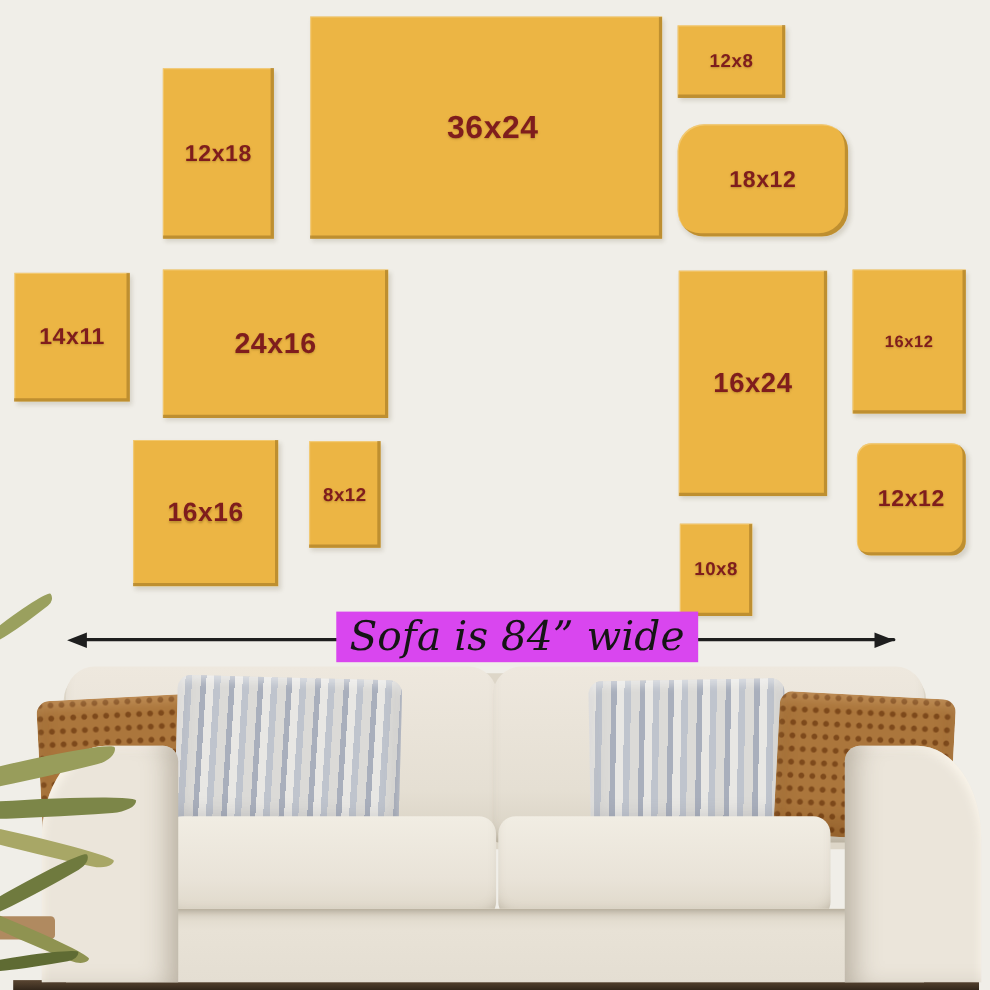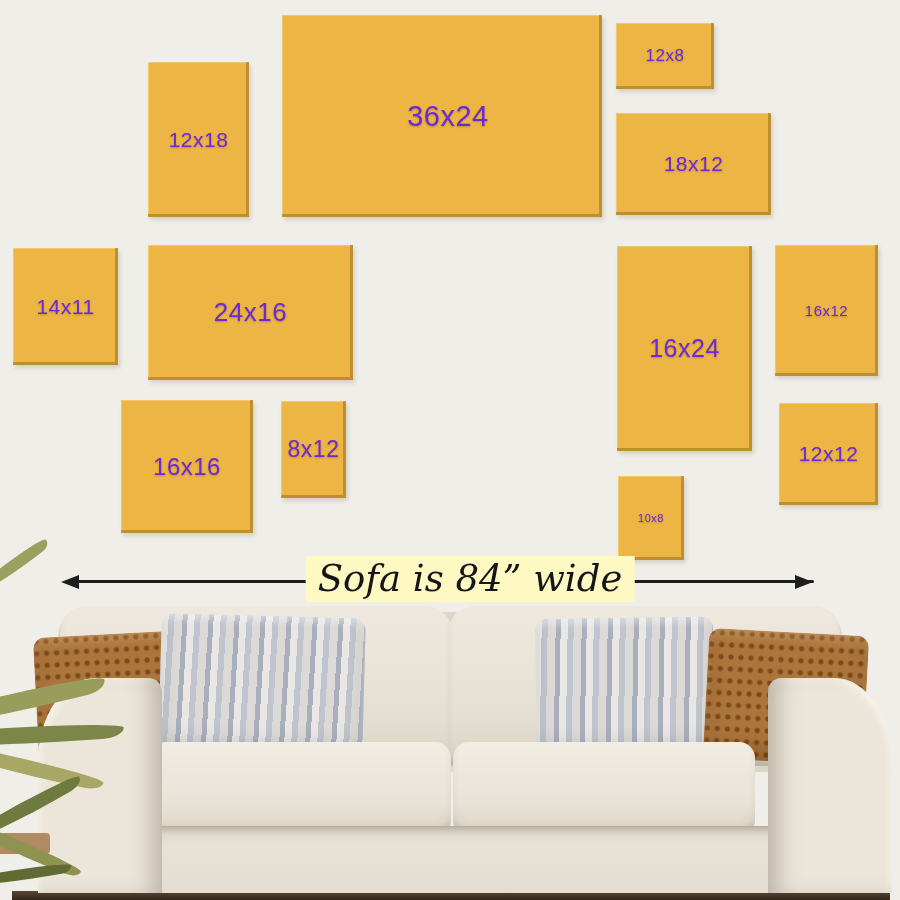--- a/index.html
+++ b/index.html
@@ -10,49 +10,49 @@
   }
   
   .cv{
     position:absolute; display:flex; align-items:center; justify-content:center;
     background:#ecb544;
     box-shadow: inset -3px -3px 0 rgba(153,112,33,.55),
                 inset 1px 1px 0 rgba(255,235,190,.35),
                 2px 3px 4px rgba(95,82,48,.18);
   }
   .cv .cl{
-    color:#6d28d9; font-weight:normal; letter-spacing:.5px;
+    color:#7f1d1d; font-weight:bold; letter-spacing:.5px;
     text-shadow:0 1px 2px rgba(101,71,10,.35);
   }
   .p0 {left:148px; top:62px;  width:101px; height:155px;} .p0  .cl{font-size:21px;text-align:right;}
   .p1 {left:282px; top:15px;  width:308px; height:202px;padding-left:12px;} .p1  .cl{font-size:29px;}
   .p2 {left:616px; top:23px;  width:98px;  height:66px;}  .p2  .cl{font-size:17px;}
-  .p3 {left:616px; top:113px; width:155px; height:102px;} .p3  .cl{font-size:21px;}
+  .p3 {left:616px; top:113px; width:155px; height:102px;border-radius:24px;} .p3  .cl{font-size:21px;}
   .p4 {left:13px;  top:248px; width:105px; height:117px;} .p4  .cl{font-size:21px;}
   .p5 {left:148px; top:245px; width:205px; height:135px;} .p5  .cl{font-size:26px;}
   .p6 {left:386px; top:247px; width:204px; height:308px;} .p6  .cl{font-size:29px;}
   .p7 {left:617px; top:246px; width:135px; height:205px;} .p7  .cl{font-size:25px;}
   .p8 {left:775px; top:245px; width:103px; height:131px;} .p8  .cl{font-size:15px;}
   .p9 {left:121px; top:400px; width:132px; height:133px;} .p9  .cl{font-size:24px;}
-  .p10{left:281px; top:401px; width:65px;  height:97px;}  .p10 .cl{font-size:23px;}
-  .p11{left:618px; top:476px; width:66px;  height:84px;}  .p11 .cl{font-size:11px;}
-  .p12{left:779px; top:403px; width:99px;  height:102px;} .p12 .cl{font-size:21px;}
+  .p10{left:281px; top:401px; width:65px;  height:97px;}  .p10 .cl{font-size:17px;}
+  .p11{left:618px; top:476px; width:66px;  height:84px;}  .p11 .cl{font-size:17px;}
+  .p12{left:779px; top:403px; width:99px;  height:102px;border-radius:13px;} .p12 .cl{font-size:21px;}
 
   
   .arrow-line{
     position:absolute; left:70px; top:580px; width:744px; height:3px;
     background:#1e1e1e; border-radius:2px; z-index:2;
   }
   .ah{position:absolute; width:0; height:0; z-index:2;
       border-top:7px solid transparent; border-bottom:7px solid transparent;}
   .ah-left {left:61px; top:575px; border-right:18px solid #1e1e1e;}
   .ah-right{left:795px; top:575px; border-left:18px solid #1e1e1e;}
   .arrow-label{
     position:absolute; top:556px; left:470px; transform:translateX(-50%);
-    z-index:3; background:#fef9c3; padding:0 12px;
+    z-index:3; background:#d946ef; padding:0 12px;
     font-family:"DejaVu Serif", serif; font-style:italic; font-weight:500;
     font-size:37px; line-height:46px; color:#151515; white-space:nowrap;
   }
 
   
   .sofa-part{position:absolute;}
   .back-panel{left:58px; top:612px; width:784px; height:160px; background:#ddd6c8; border-radius:24px 24px 0 0; z-index:3;}
   .back-cushion{top:606px; width:392px; height:160px; z-index:3;
     background:linear-gradient(#eee8de, #e5dfd3 70%, #d8d1c2);
     border-radius:26px 26px 6px 6px;

